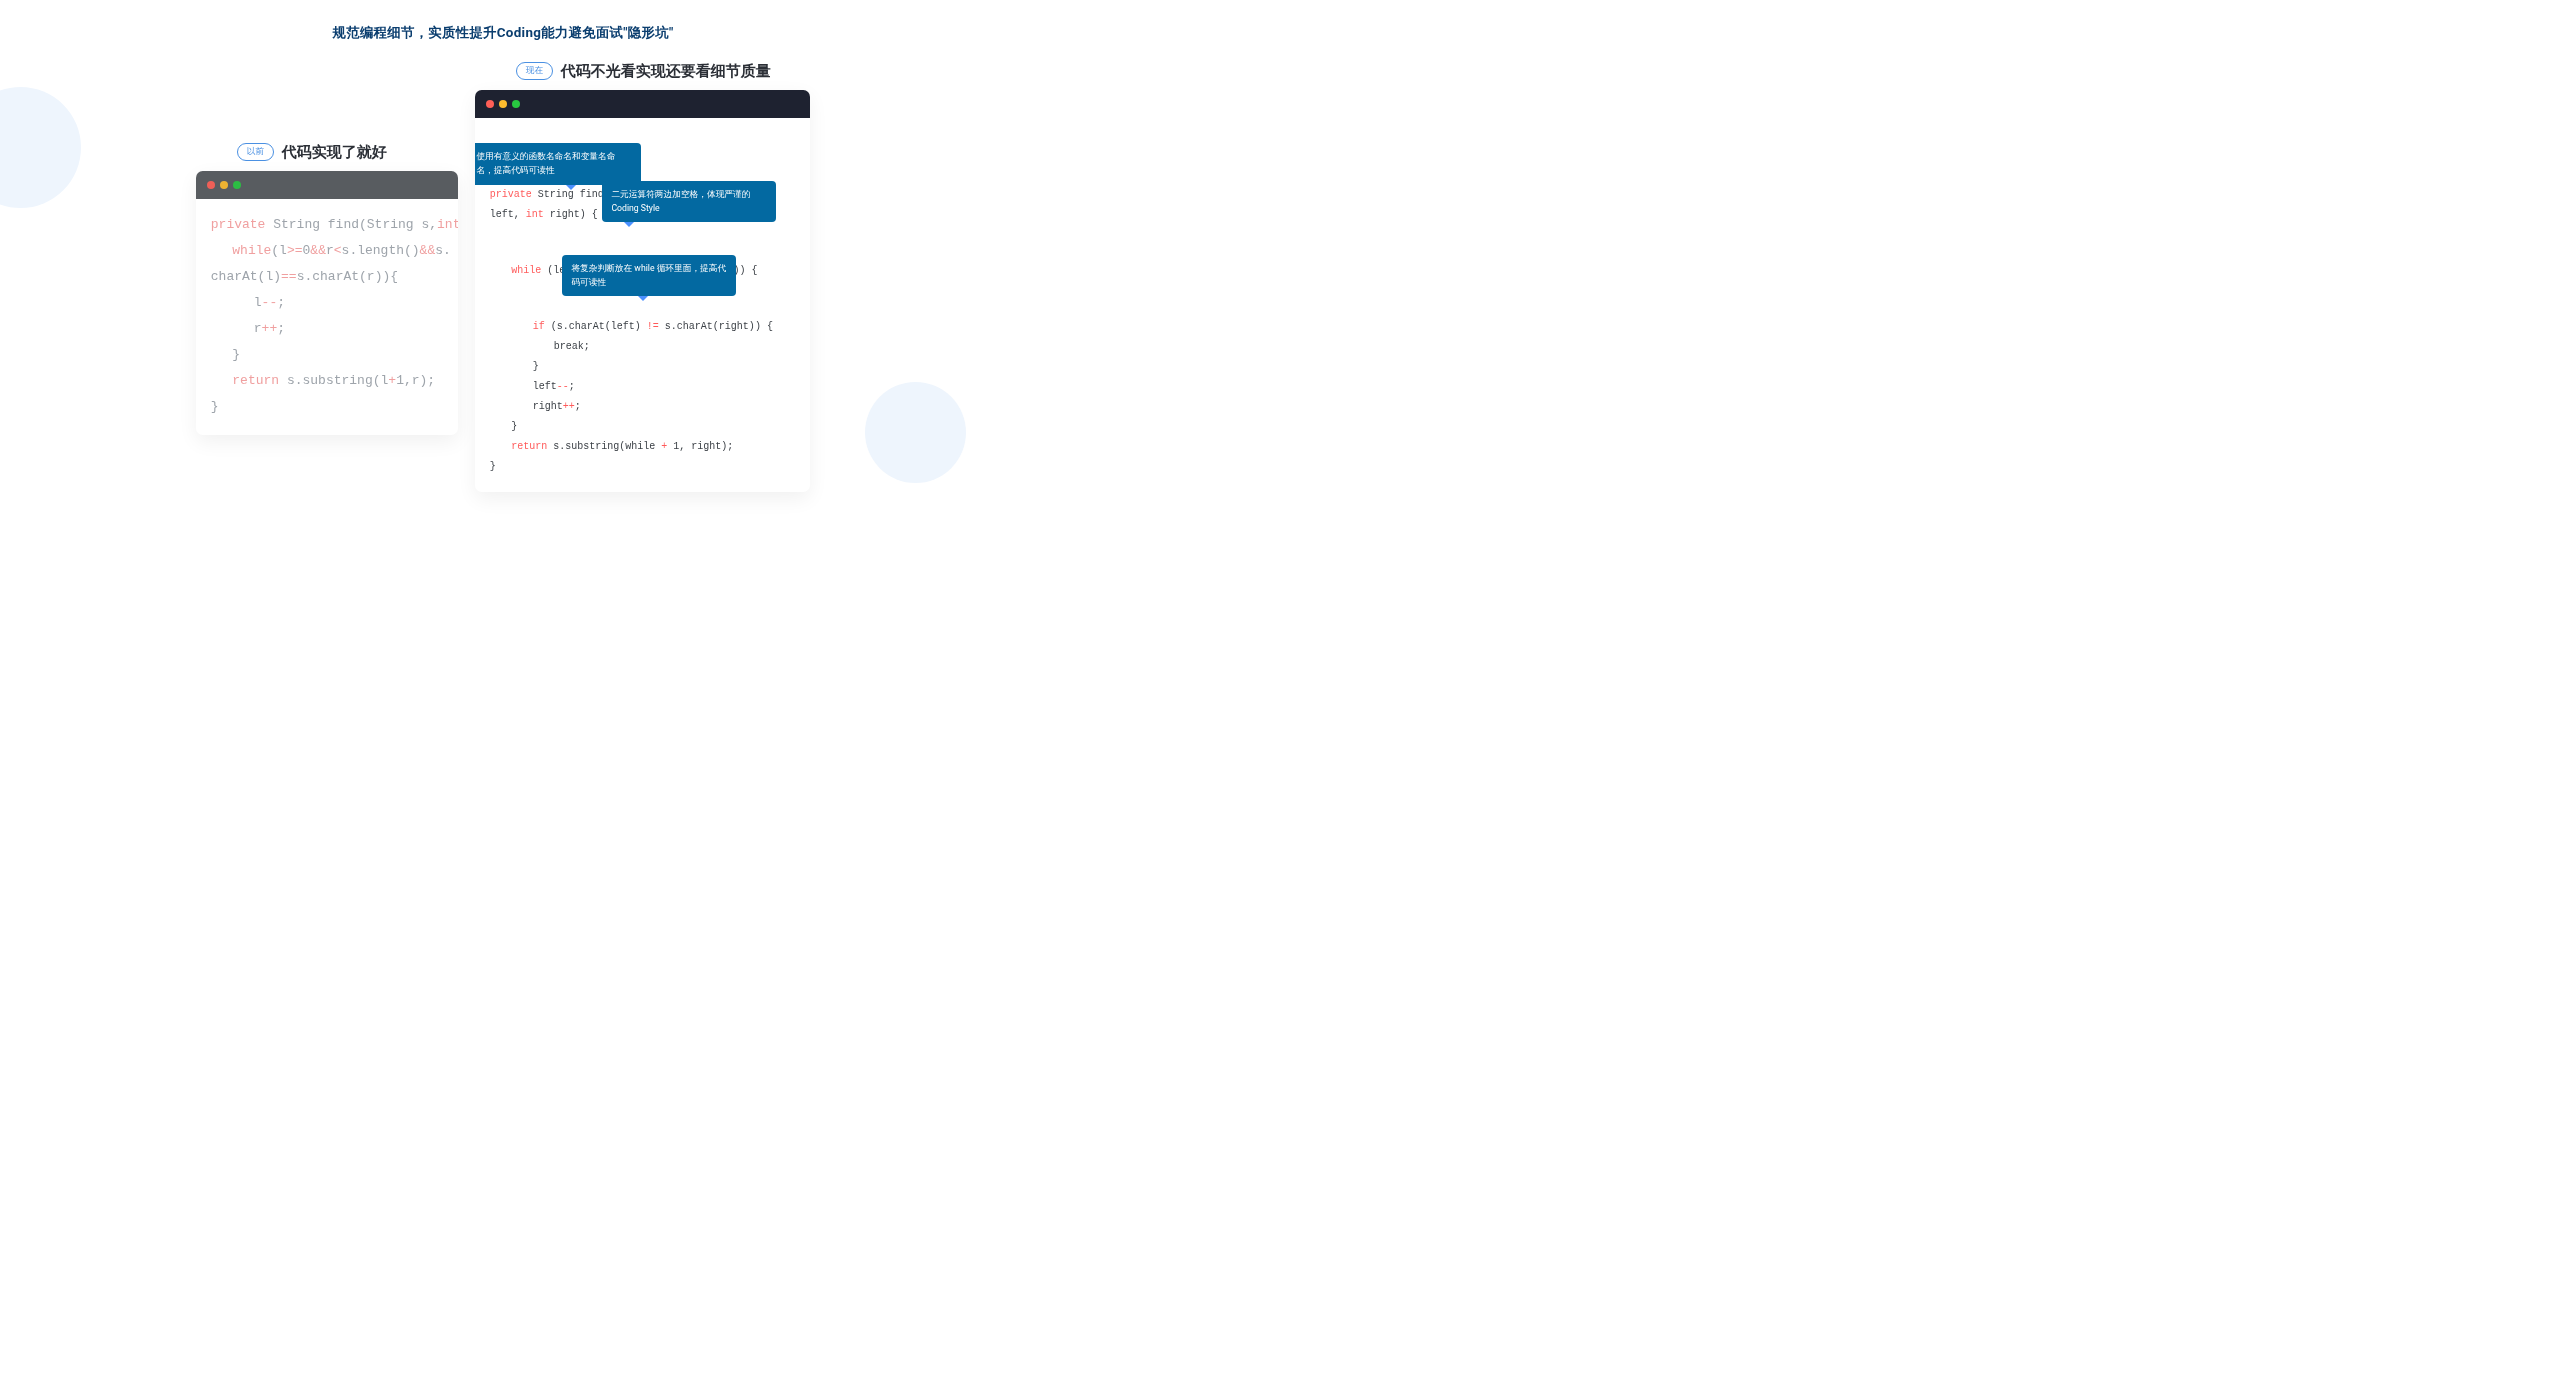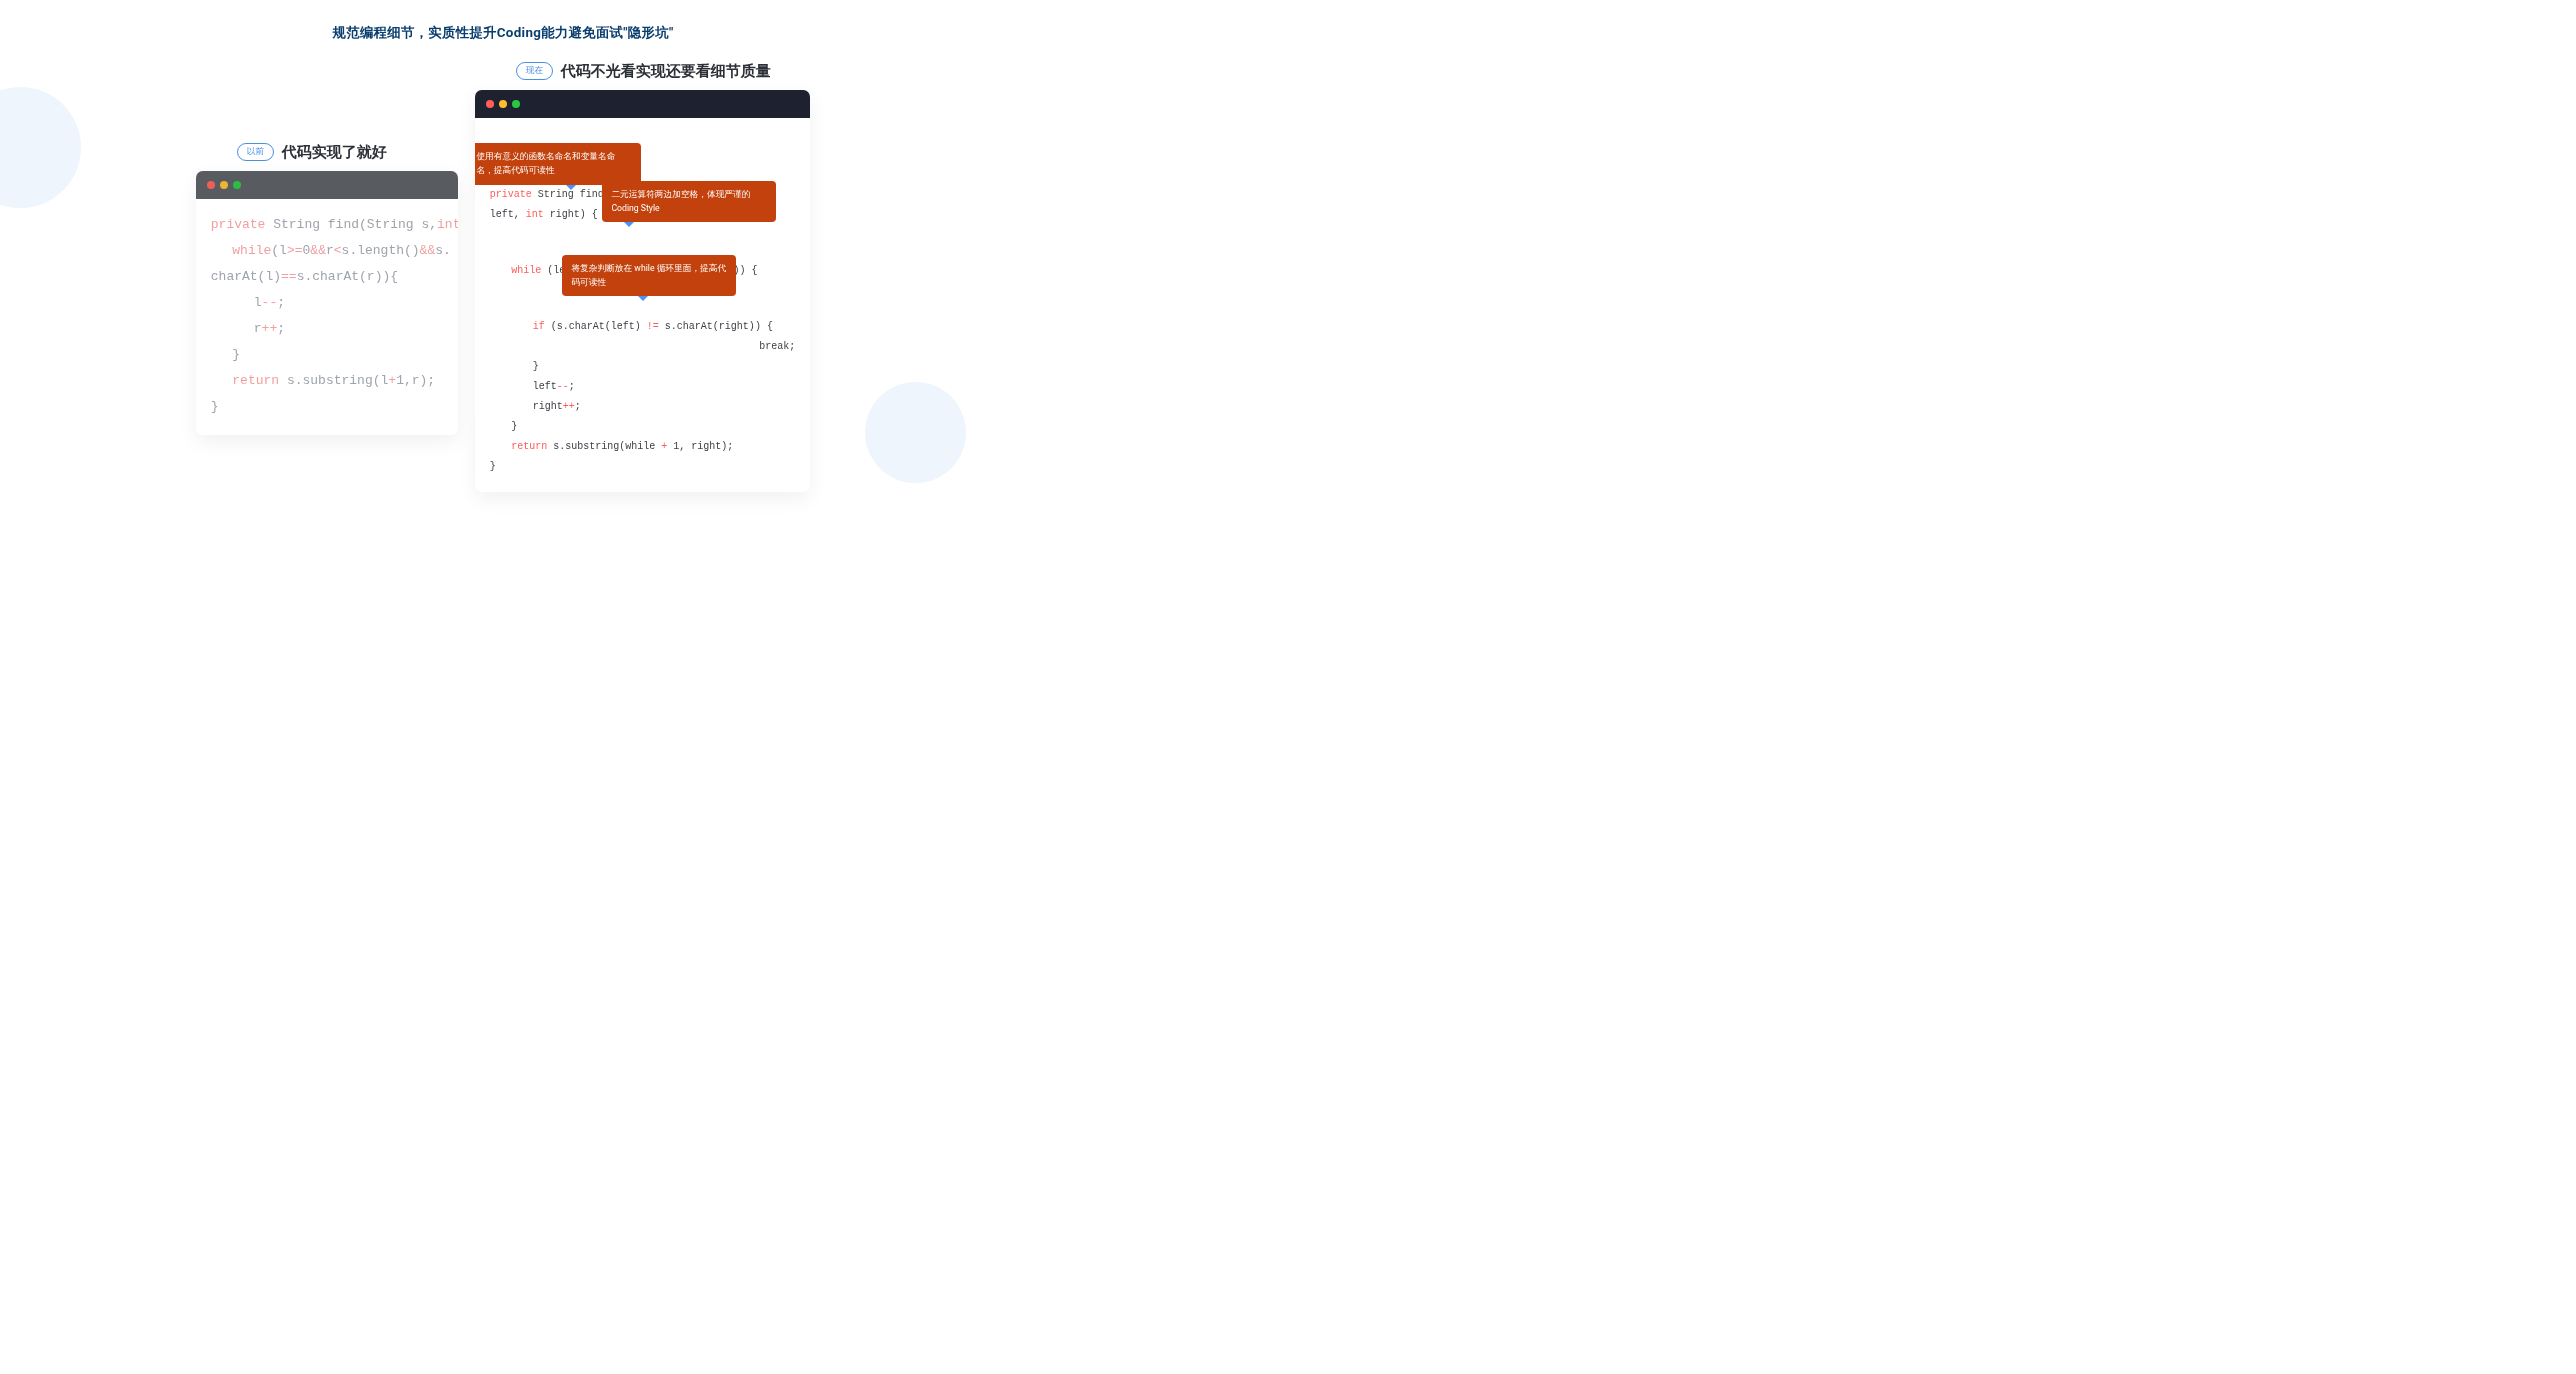--- a/index.html
+++ b/index.html
@@ -109,26 +109,26 @@
   }
   .col-before .code { color: #9ea4ab; font-size: 13px; }
 
   .kw-red { color: #ff5b5b; text-align: right; }
   .op-red { color: #ff5b5b; }
   .col-before .kw-red,
   .col-before .op-red { color: #f0a0a0; }
 
   .indent1 { padding-left: 21.5px; display: block; }
   .indent2 { padding-left: 43px; display: block; }
-  .indent3 { padding-left: 64px; display: block; text-align: right; }
+  .indent3 { padding-left: 64px; display: block; }
   .line { display: block; }
 
   .callout {
     position: absolute;
-    background: #c2410c;
+    background: #0369a1;
     color: #ffffff;
     font-size: 8.7px;
     line-height: 1.6;
     padding: 6.7px 9.4px;
     border-radius: 4px;
     max-width: 174px;
     z-index: 5;
     font-family: -apple-system, BlinkMacSystemFont, "Segoe UI", Roboto, Arial, sans-serif;
     white-space: normal;
   }

